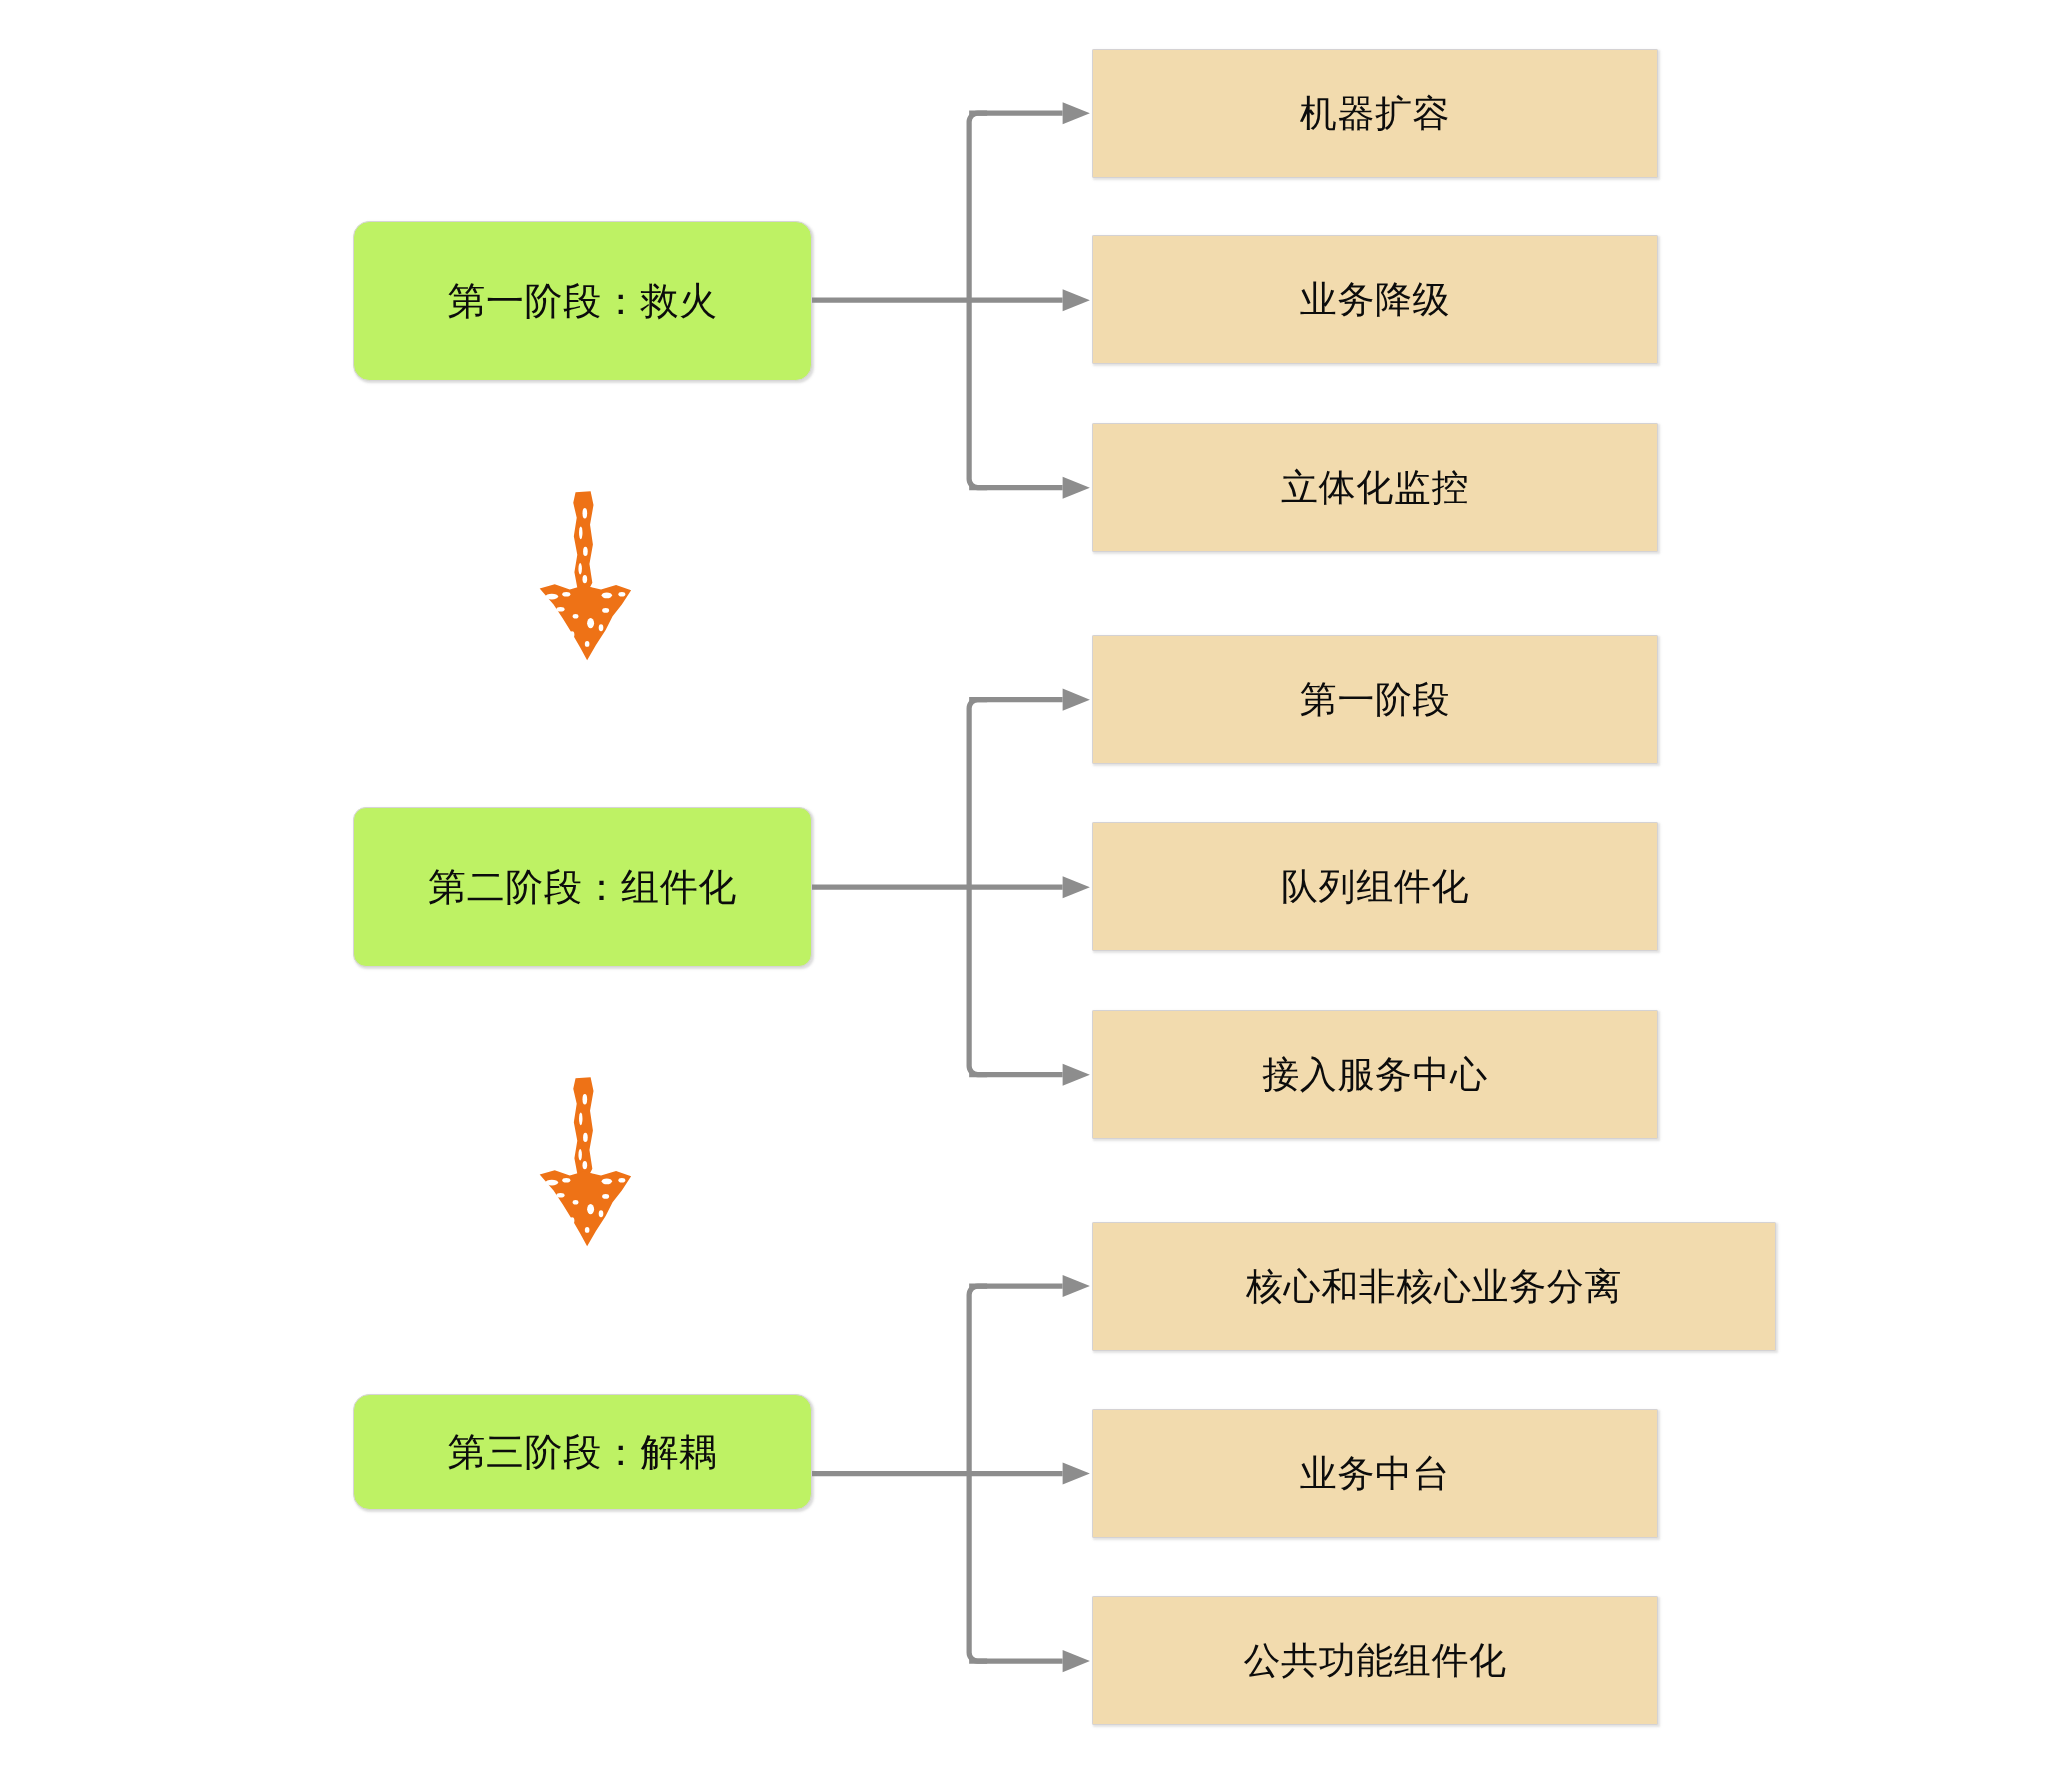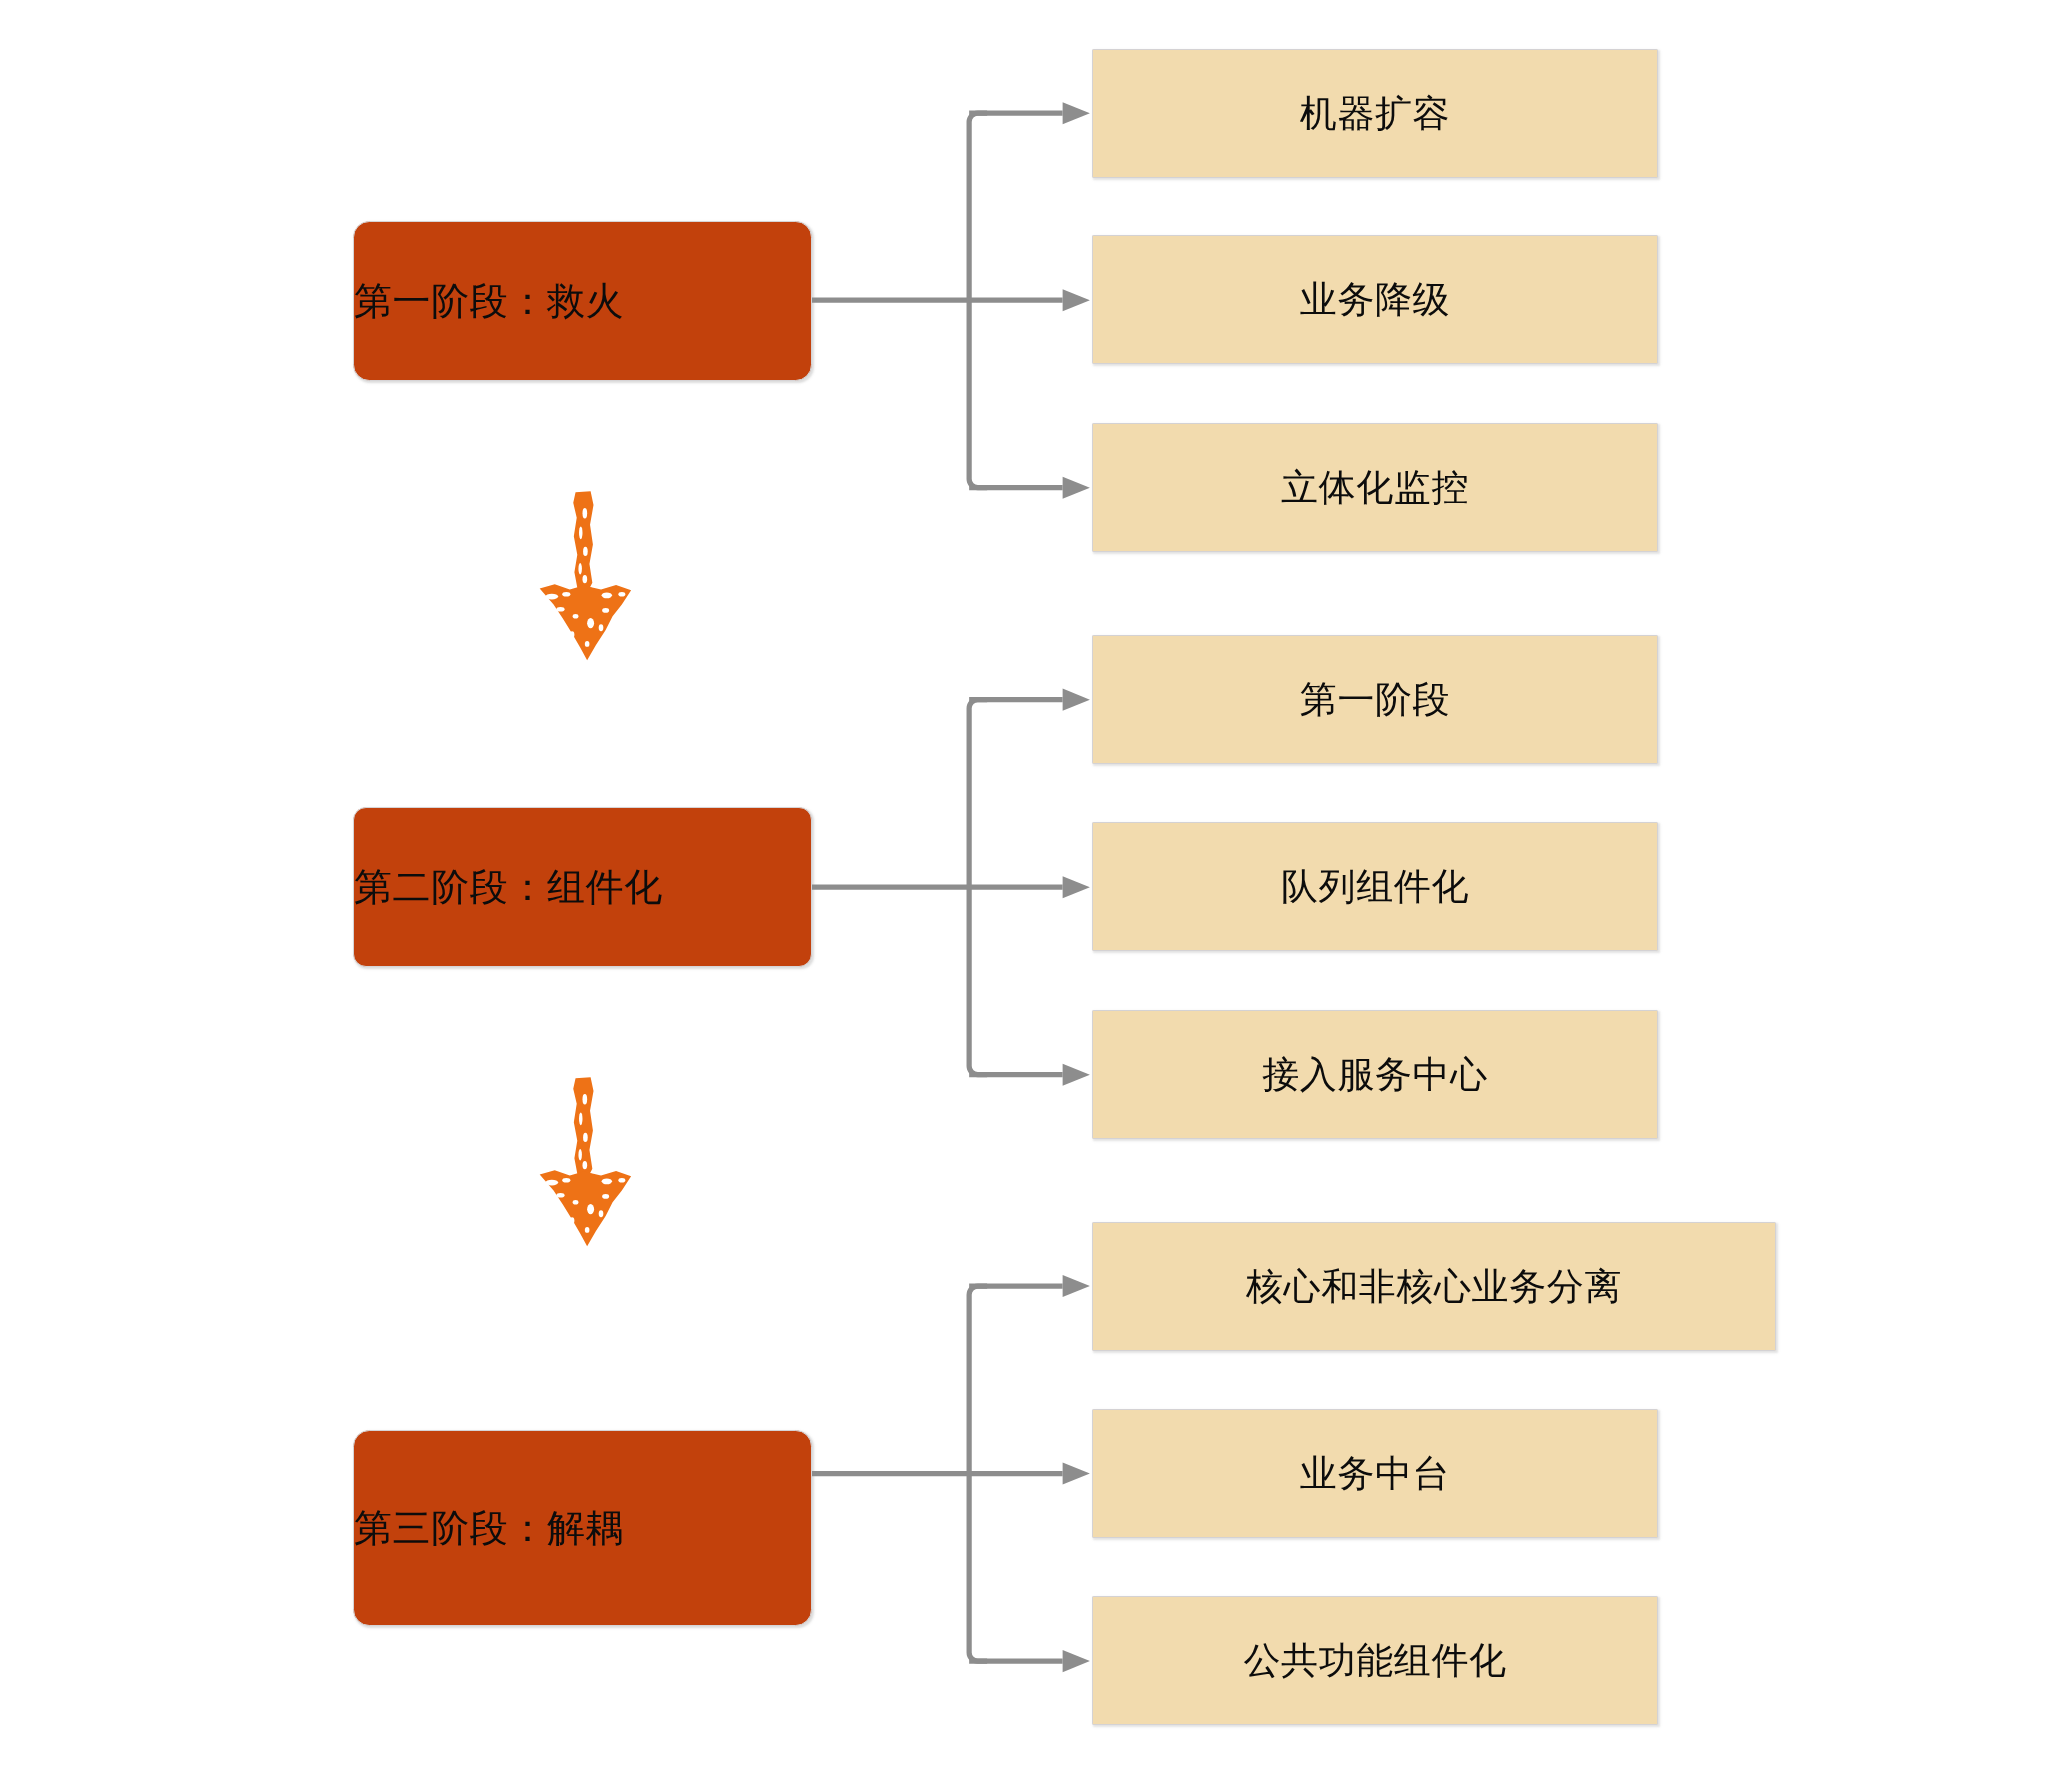--- a/index.html
+++ b/index.html
@@ -15,25 +15,26 @@
     width: 2066px;
     height: 1772px;
     background: #ffffff;
     overflow: hidden;
   }
 
   
   .stage-box {
     position: absolute;
     box-sizing: border-box;
-    background: #c2410c;
+    background: #bef264;
     border: 1.7px solid #D6D4D6;
     border-radius: 16.3px;
     display: flex;
     align-items: center;
+    justify-content: center;
     box-shadow: 1.2px 1.7px 2.3px rgba(140,140,140,0.30);
   }
   .stage-box .label {
     font-size: 38px;
     color: #0c0c0c;
     letter-spacing: 0.6px;
     white-space: nowrap;
     line-height: 1;
   }
 
@@ -124,21 +125,21 @@
   </svg>
 
   <div class="stage-box" style="left:353px; top:221px; width:459px; height:160px;">
     <span class="label">第一阶段：救火</span>
   </div>
 
   <div class="stage-box" style="left:353px; top:807px; width:459px; height:160px;border-radius:13px;">
     <span class="label">第二阶段：组件化</span>
   </div>
 
-  <div class="stage-box" style="left:353px; top:1394px; width:459px; height:196px;margin-top:36px;">
+  <div class="stage-box" style="left:353px; top:1394px; width:459px; height:116px;">
     <span class="label">第三阶段：解耦</span>
   </div>
 
   <div class="task-box" style="left:1092px; top:235px; width:566px; height:129px;">
     <span class="label">业务降级</span>
   </div>
   <div class="task-box" style="left:1092px; top:49px; width:566px; height:129px;">
     <span class="label">机器扩容</span>
   </div>
   <div class="task-box" style="left:1092px; top:423px; width:566px; height:129px;">

